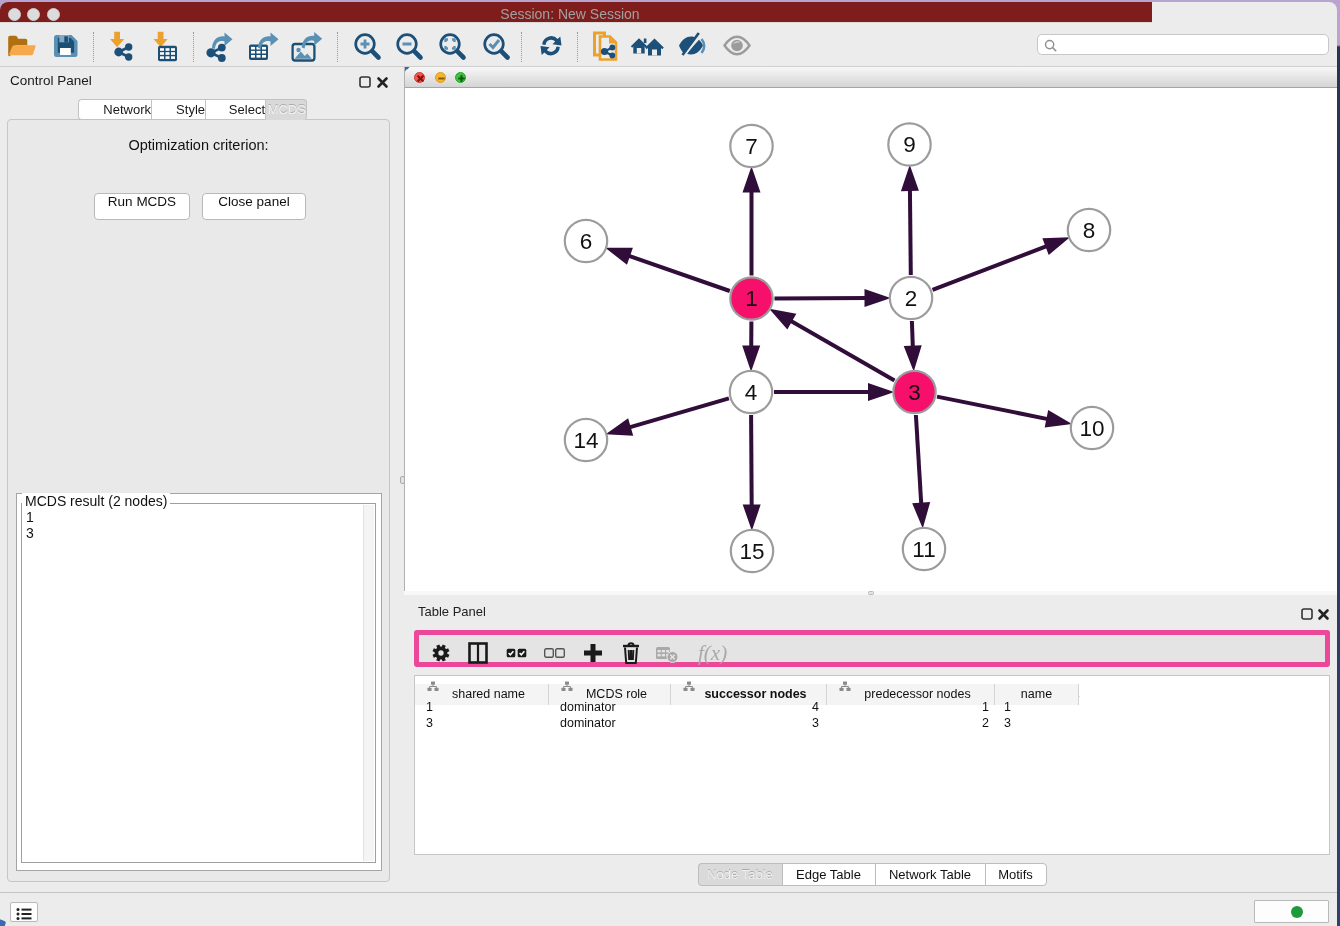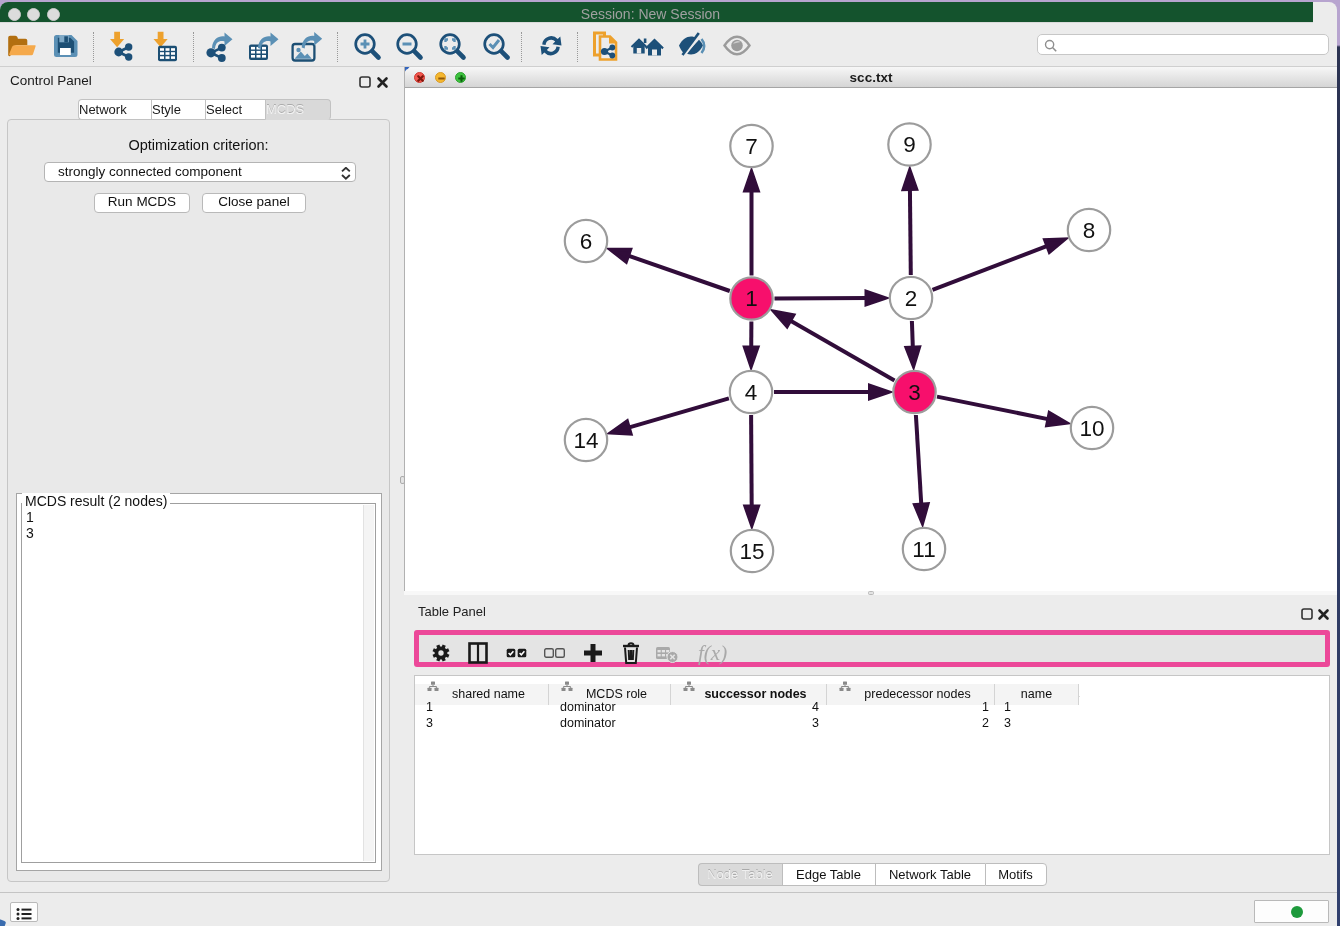--- a/index.html
+++ b/index.html
@@ -1,35 +1,35 @@
 <!DOCTYPE html>
 <html><head>
 <meta charset="utf-8">
 <style>
 * { margin:0; padding:0; box-sizing:border-box; }
 html,body { width:1340px; height:926px; overflow:hidden; font-family:"Liberation Sans", sans-serif; }
 body { background:linear-gradient(180deg,#b7a4cf 0px,#b7a4cf 45px,#2c3352 47px,#31406e 100%); position:relative; }
 #win { position:absolute; left:0; top:2px; width:1337px; height:924px; background:#ececec; border-radius:8px 8px 0 0; overflow:hidden; }
-#titlebar { position:absolute; left:0; top:0; width:1313px; height:21px; background:#14532d; border-bottom:1px solid #dadada; }
+#titlebar { position:absolute; left:0; top:0; width:1152px; height:21px; background:#7f1d1d; border-bottom:1px solid #dadada; }
 .tl { position:absolute; top:6px; width:13px; height:13px; border-radius:50%; background:#dcdcdc; border:1px solid #c9c9c9; }
 #title { position:absolute; top:4px; left:-6px; width:100%; text-align:center; font-size:14px; color:#a0a0a0; }
 #toolbar { position:absolute; left:0; top:22px; width:1337px; height:43px; background:#ececec; border-bottom:1px solid #cfcfcf; }
 .ic { position:absolute; top:6px; }
 .tsep { position:absolute; top:8px; height:30px; width:1px; border-left:1px dotted #999; }
 #search { position:absolute; left:1037px; top:10px; width:292px; height:21px; background:#fff; border:1px solid #c7c7c7; border-radius:5px; }
 #controlpanel { position:absolute; left:0; top:66px; width:397px; height:824px; background:#ececec; }
 #cp-title { position:absolute; left:10px; top:5px; font-size:13.5px; color:#1a1a1a; }
 #cp-content { position:absolute; left:7px; top:51px; width:383px; height:763px; background:#e9e9e9; border:1px solid #c6c6c6; border-radius:4px; }
 #cp-tabs { position:absolute; left:78px; top:31px; height:21px; display:flex; z-index:5; }
-.cptab { height:21px; border:1px solid #c2c2c2; border-right:none; background:#fff; font-size:13px; color:#1a1a1a; text-align:left; line-height:20px; }
+.cptab { height:21px; border:1px solid #c2c2c2; border-right:none; background:#fff; font-size:13px; color:#1a1a1a; text-align:right; line-height:20px; }
 .cptab:first-child { border-radius:4px 0 0 4px; }
 .cptab.sel { background:#d9d9d9; color:#f2f2f2; text-shadow:0 -1px 0 #aaa; border-right:1px solid #c2c2c2; border-radius:0 4px 4px 0; border-bottom-color:#d9d9d9;}
 #optlabel { position:absolute; left:0; top:17px; width:100%; text-align:center; font-size:14.5px; color:#111; }
 #dropdown { position:absolute; left:36px; top:42px; width:312px; height:20px; background:#fff; border:1px solid #b4b4b4; border-radius:4px; font-size:13.5px; color:#111; line-height:18px; padding-left:13px; }
-.btn { position:absolute; top:73px; height:20px; background:#fff; border:1px solid #b9b9b9; border-radius:4px; font-size:13.5px; color:#111; text-align:center; line-height:16px; }
+.btn { position:absolute; top:73px; height:27px; background:#fff; border:1px solid #b9b9b9; border-radius:4px; font-size:13.5px; color:#111; text-align:center; line-height:16px; }
 #resultbox { position:absolute; left:8px; top:373px; width:366px; height:378px; background:#fff; border:1px solid #a5a5a5; }
 #fieldset { position:absolute; left:4px; top:9px; width:355px; height:360px; border:1px solid #9f9f9f; border-top:1px solid #9f9f9f; }
 #fieldlabel { position:absolute; left:5px; top:-1px; background:#fff; padding:0 3px; font-size:14px; color:#111; }
 #rscroll { position:absolute; right:7px; top:11px; width:11px; height:356px; background:#f4f4f4; border-left:1px solid #e2e2e2; }
 #netframe { position:absolute; left:404px; top:65px; width:933px; height:524px; background:#fff; border-left:1px solid #b1b1b1; }
 #nettitle { position:absolute; left:0; top:0; width:100%; height:21px; background:linear-gradient(#f7f7f7,#d5d5d5); border-bottom:1px solid #a5a5a5; }
 #netname { position:absolute; width:100%; text-align:center; top:3px; font-size:13.5px; font-weight:bold; color:#1a1a1a; }
 .mac { position:absolute; top:5px; width:11px; height:11px; border-radius:50%; }
 .mac svg { position:absolute; left:0; top:0; }
 #tablepanel { position:absolute; left:404px; top:593px; width:933px; height:297px; background:#ececec; }
@@ -208,32 +208,24 @@
 <svg style="position:absolute;left:376px;top:8px" width="13" height="13" viewBox="0 0 13 13">
         <g stroke="#222" stroke-width="2.6" stroke-linecap="round">
           <line x1="2.5" y1="2.5" x2="10.5" y2="10.5"></line>
           <line x1="10.5" y1="2.5" x2="2.5" y2="10.5"></line>
         </g>
       </svg>
 <div id="cp-tabs">
 <div class="cptab" style="width:73px">Network</div>
 <div class="cptab" style="width:54px">Style</div>
 <div class="cptab" style="width:60px">Select</div>
-<div class="cptab sel" style="width:66px">MCDS</div>
+<div class="cptab sel" style="width:42px">MCDS</div>
 </div>
 <div id="cp-content">
 <div id="optlabel">Optimization criterion:</div>
-<div id="dropdown">strongly connected component
-<svg style="position:absolute;right:4px;top:4px" width="10" height="13" viewBox="0 0 10 13">
-            <g stroke="#333" stroke-width="1.9" fill="none">
-              <polyline points="1,4.4 4.9,0.8 8.8,4.4"></polyline>
-              <polyline points="1,8 4.9,11.6 8.8,8"></polyline>
-            </g>
-          </svg>
-</div>
 <div class="btn" style="left:86px; width:96px;">Run MCDS</div>
 <div class="btn" style="left:194px; width:104px;">Close panel</div>
 <div id="resultbox">
 <div id="fieldset"></div>
 <div id="fieldlabel">MCDS result (2 nodes)</div>
 <div id="rscroll"></div>
 <div style="position:absolute; left:9px; top:15px; font-size:14px; line-height:16.3px; color:#111;">1<br>3</div>
 </div>
 </div>
 </div>
@@ -256,21 +248,20 @@
           </svg>
         </div>
 <div class="mac" style="left:49.5px; background:#3ec23f; border:1px solid #2da22f;">
           <svg width="11" height="11" viewBox="0 0 11 11">
             <g stroke="#0b5e0d" stroke-width="2.1">
               <line x1="2.3" y1="5.5" x2="8.7" y2="5.5"></line>
               <line x1="5.5" y1="2.3" x2="5.5" y2="8.7"></line>
             </g>
           </svg>
         </div>
-<div id="netname">scc.txt</div>
 </div>
 <svg id="graph" width="935" height="502" style="position:absolute; left:1px; top:24px;" font-family="Liberation Sans, sans-serif">
         <g stroke="#310d3a" stroke-width="4" fill="#310d3a">
           <line x1="345.5" y1="184.5" x2="345.5" y2="97.5"></line>
           <polygon points="345.5,81.5 351.7,99.5 339.3,99.5"></polygon>
           <line x1="323.8" y1="200.0" x2="220.1" y2="163.9"></line>
           <polygon points="205.0,158.7 224.1,158.7 220.0,170.5"></polygon>
           <line x1="368.5" y1="207.4" x2="462.5" y2="207.1"></line>
           <polygon points="478.5,207.1 460.5,213.3 460.5,200.9"></polygon>
           <line x1="345.4" y1="230.5" x2="345.2" y2="258.5"></line>

